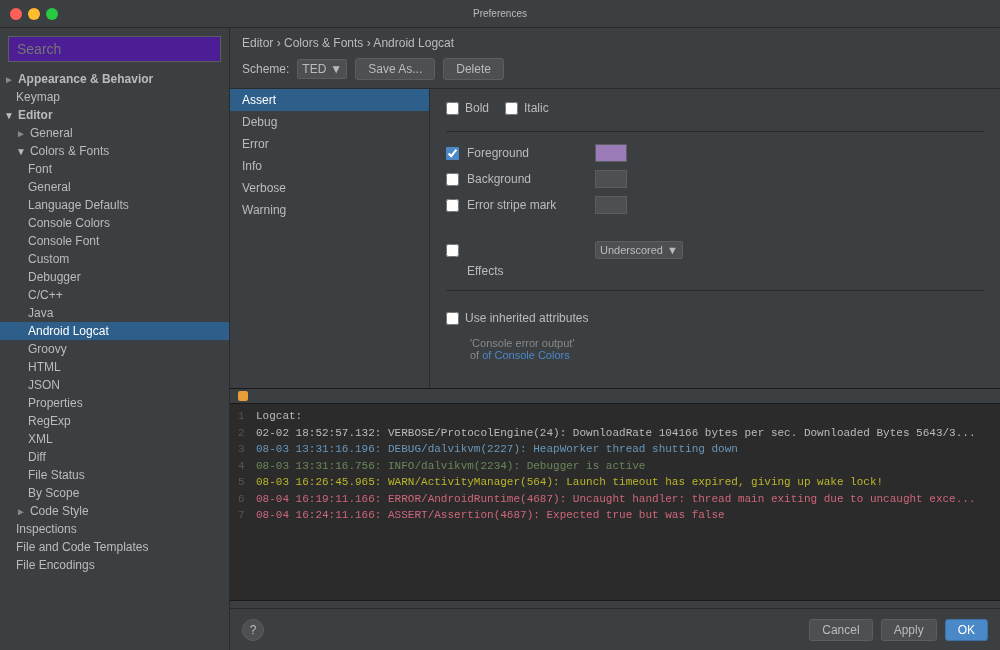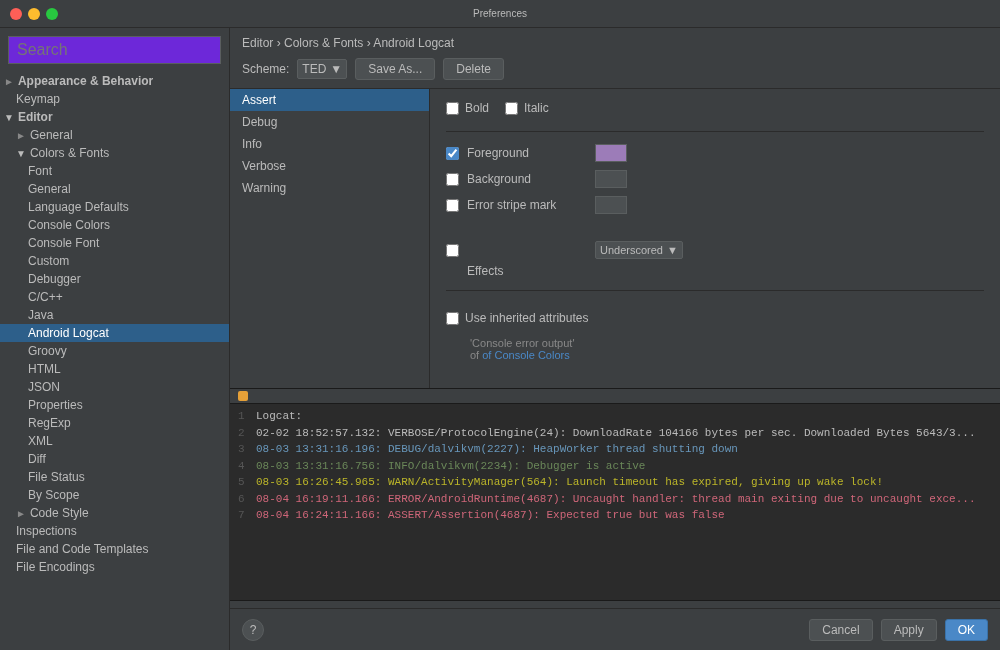--- a/index.html
+++ b/index.html
@@ -49,26 +49,26 @@
     .sidebar {
       width: 230px;
       background: #3c3f41;
       border-right: 1px solid #2b2b2b;
       display: flex;
       flex-direction: column;
       overflow: hidden;
     }
     .search-box {
       margin: 8px;
-      background: #6d28d9;
+      background: #4c1d95;
       border: 1px solid #5a5e5f;
       border-radius: 0;
       padding: 4px 8px;
       color: #bbbbbb;
-      font-size: 16px;
+      font-size: 14px;
       width: calc(100% - 16px);
       outline: none;
     }
     .sidebar-tree {
       overflow-y: auto;
       flex: 1;
     }
     .tree-item {
       padding: 2px 0px 2px 16px;
       cursor: pointer;
@@ -430,20 +430,21 @@
       </div>
       <button class="btn">Save As...</button>
       <button class="btn">Delete</button>
     </div>
 
     <div class="middle-section">
 
       <div class="log-list">
         <div class="log-item selected">Assert</div>
         <div class="log-item">Debug</div>
+        <div class="log-item">Error</div>
         <div class="log-item">Info</div>
         <div class="log-item">Verbose</div>
         <div class="log-item">Warning</div>
       </div>
 
       <div class="right-panel">
 
         <div class="checkboxes-top">
           <div class="checkbox-row">
             <input type="checkbox" id="bold-cb" style="">

